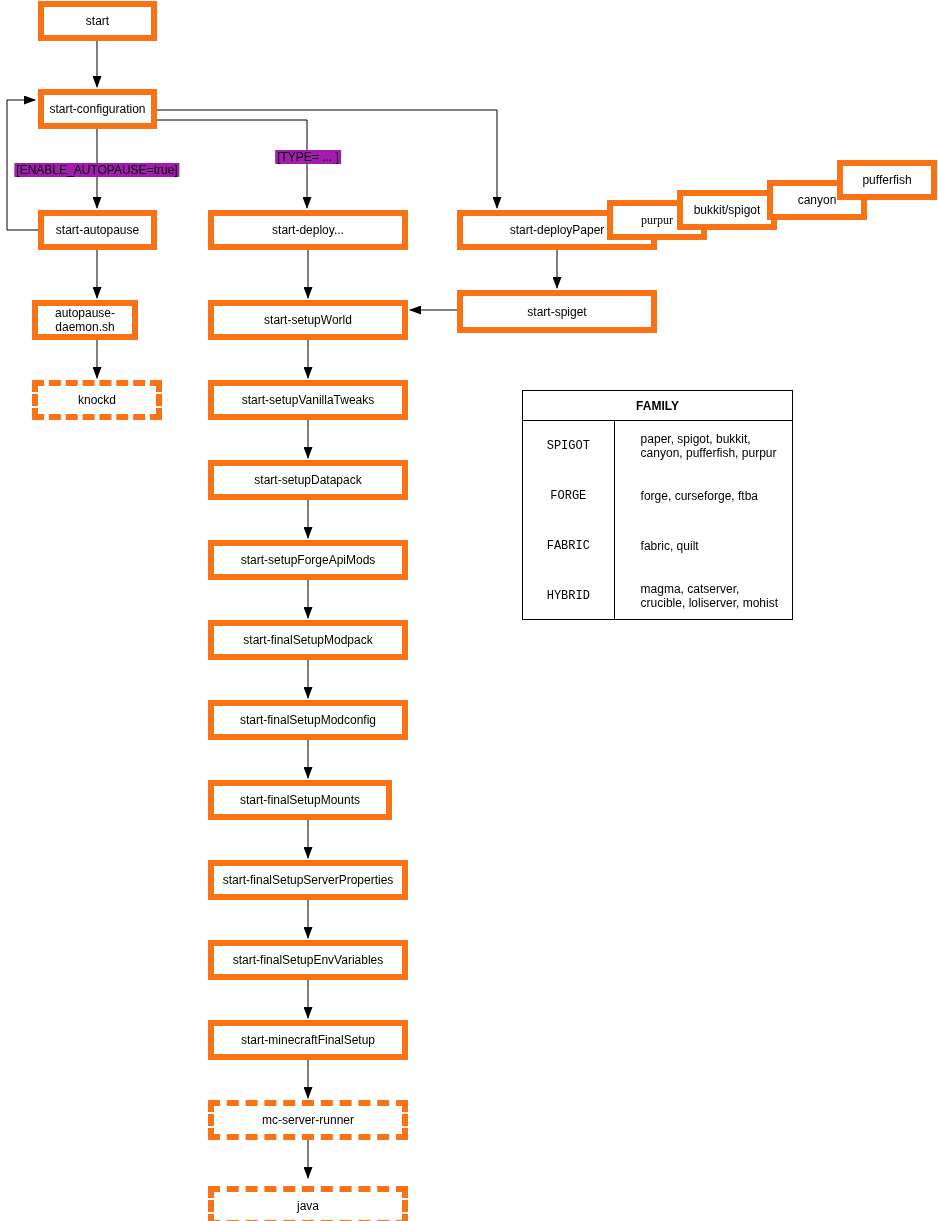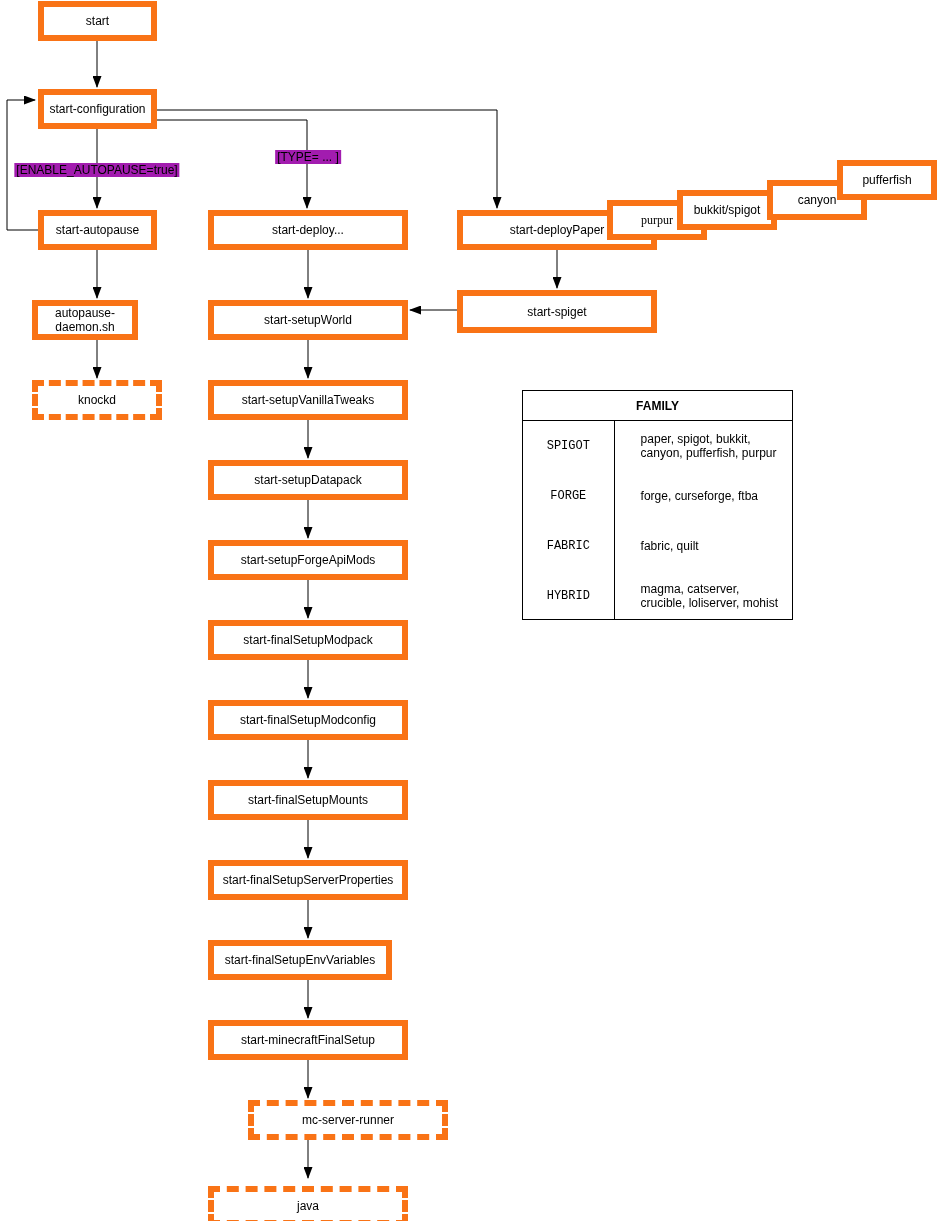--- a/index.html
+++ b/index.html
@@ -142,25 +142,25 @@
   <div class="node" style="left:32px; top:300px; width:106px; height:40px;">autopause-daemon.sh</div>
   <div class="node dashed" style="left:32px; top:380px; width:130px; height:40px;">knockd</div>
 
   <div class="node" style="left:208px; top:210px; width:200px; height:40px;">start-deploy...</div>
   <div class="node" style="left:208px; top:300px; width:200px; height:40px;">start-setupWorld</div>
   <div class="node" style="left:208px; top:380px; width:200px; height:40px;">start-setupVanillaTweaks</div>
   <div class="node" style="left:208px; top:460px; width:200px; height:40px;">start-setupDatapack</div>
   <div class="node" style="left:208px; top:540px; width:200px; height:40px;">start-setupForgeApiMods</div>
   <div class="node" style="left:208px; top:620px; width:200px; height:40px;">start-finalSetupModpack</div>
   <div class="node" style="left:208px; top:700px; width:200px; height:40px;">start-finalSetupModconfig</div>
-  <div class="node" style="left:208px; top:780px; width:200px; height:40px;">start-finalSetupMounts</div>
+  <div class="node" style="left:208px; top:780px; width:184px; height:40px;">start-finalSetupMounts</div>
   <div class="node" style="left:208px; top:860px; width:200px; height:40px;">start-finalSetupServerProperties</div>
-  <div class="node" style="left:208px; top:940px; width:184px; height:40px;">start-finalSetupEnvVariables</div>
+  <div class="node" style="left:208px; top:940px; width:200px; height:40px;">start-finalSetupEnvVariables</div>
   <div class="node" style="left:208px; top:1020px; width:200px; height:40px;">start-minecraftFinalSetup</div>
-  <div class="node dashed" style="left:208px; top:1100px; width:200px; height:40px;margin-left:40px;">mc-server-runner</div>
+  <div class="node dashed" style="left:208px; top:1100px; width:200px; height:40px;">mc-server-runner</div>
   <div class="node dashed" style="left:208px; top:1180px; width:200px; height:40px;margin-top:6px;">java</div>
 
   <div class="node" style="left:457px; top:290px; width:200px; height:43px;">start-spiget</div>
 
   <div class="edge-label" style="left:97px; top:170px;">[ENABLE_AUTOPAUSE=true]</div>
   <div class="edge-label" style="left:308px; top:157px;">[TYPE= ... ]</div>
 
   <div class="family-table">
     <div class="title-row">FAMILY</div>
     <div class="body">

